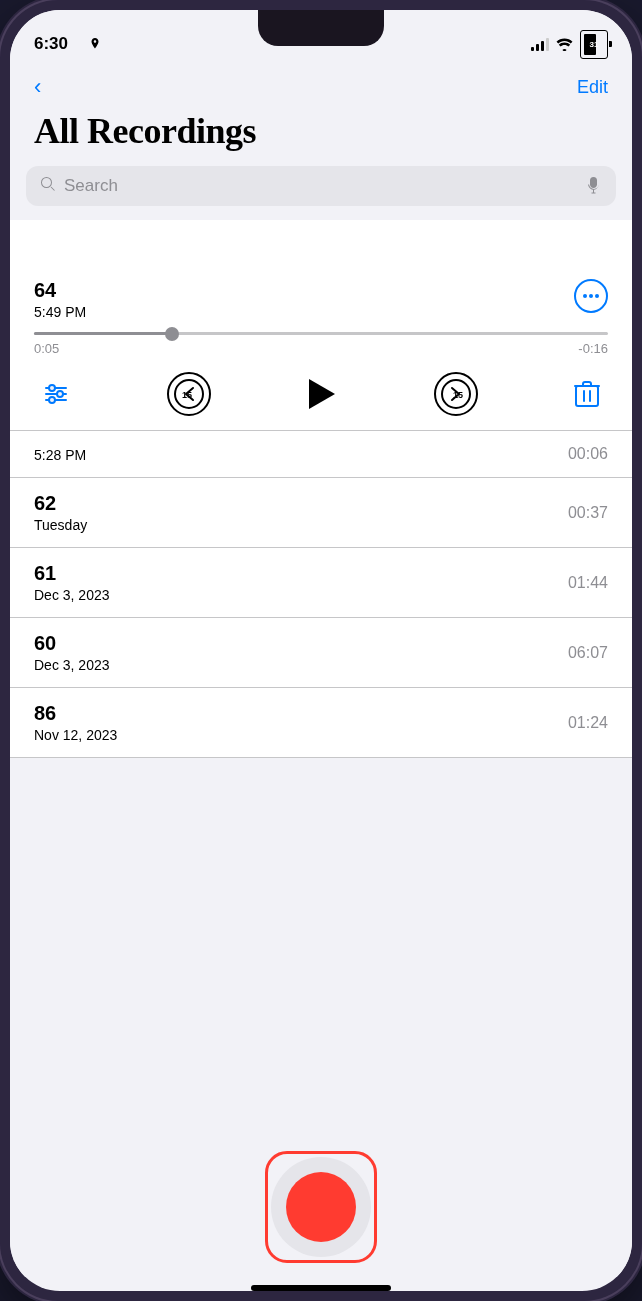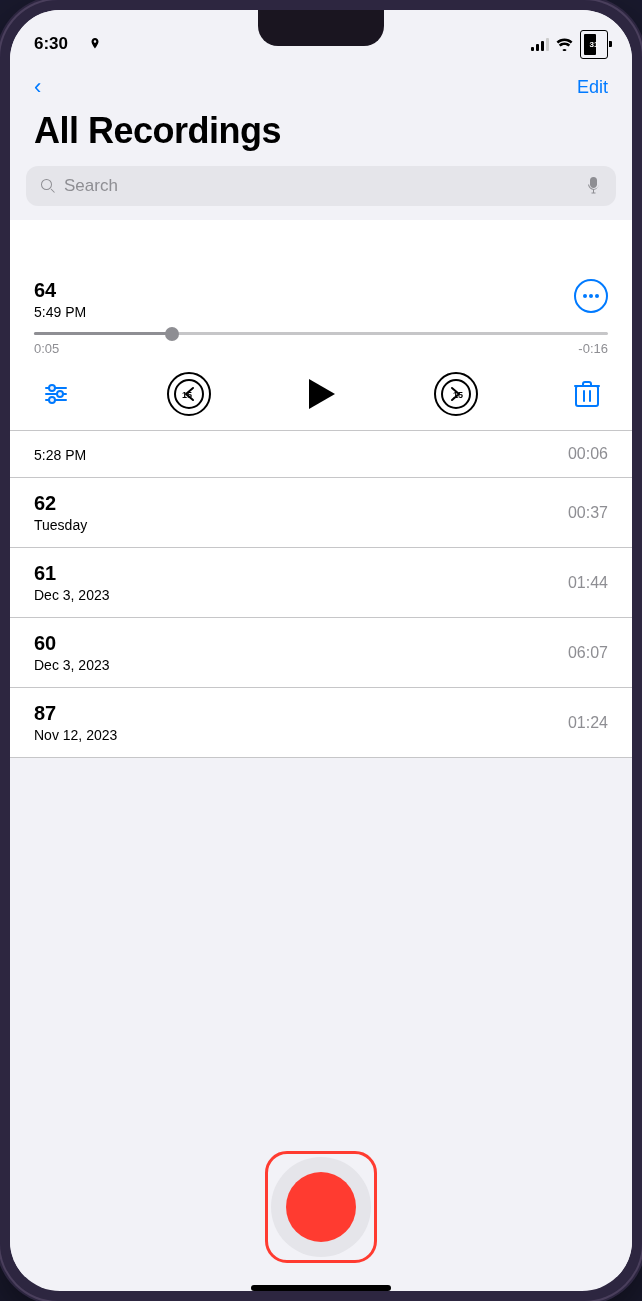--- a/index.html
+++ b/index.html
@@ -175,35 +175,35 @@
       background: #f2f2f7;
       padding: 4px 24px 14px;
       flex-shrink: 0;
     }
 
     .page-title h1 {
       font-size: 36px;
       font-weight: 800;
       color: #000;
       letter-spacing: -0.5px;
+      font-family: Liberation Serif, serif;
     }
 
     
     .search-container {
       background: #f2f2f7;
       padding: 0 16px 14px;
       flex-shrink: 0;
     }
 
     .search-bar {
       background: #e5e5ea;
       border-radius: 12px;
       padding: 10px 14px;
       display: flex;
-      align-items: center;
       gap: 8px;
     }
 
     .search-input-text {
       flex: 1;
       font-size: 17px;
       color: #8e8e93;
     }
 
     
@@ -567,21 +567,21 @@
       <div class="recording-item">
         <div class="recording-info">
           <div class="recording-name">60</div>
           <div class="recording-date">Dec 3, 2023</div>
         </div>
         <span class="recording-duration">06:07</span>
       </div>
 
       <div class="recording-item">
         <div class="recording-info">
-          <div class="recording-name">87</div>
+          <div class="recording-name">86</div>
           <div class="recording-date">Nov 12, 2023</div>
         </div>
         <span class="recording-duration">01:24</span>
       </div>
     </div>
 
     <div class="bottom-bar">
       <div class="record-button-container">
         <div class="record-button-highlight"></div>
         <div class="record-button">

